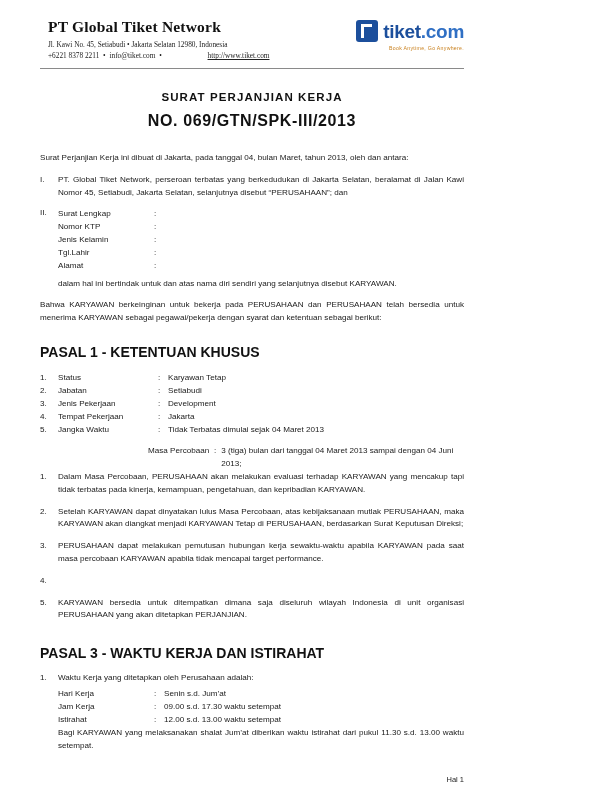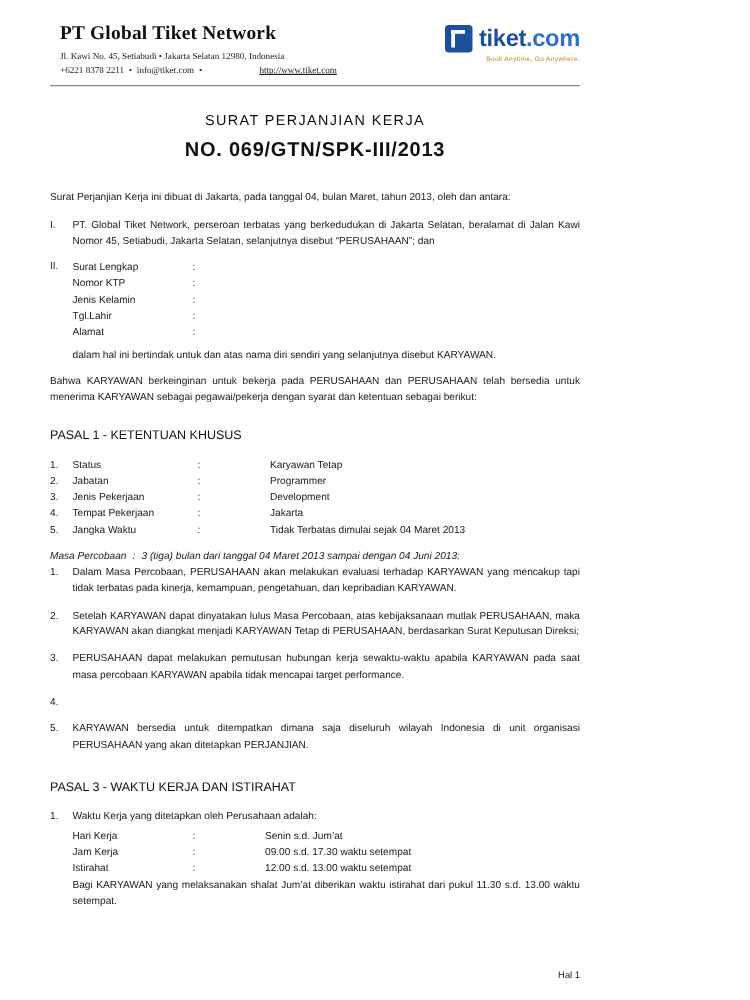--- a/index.html
+++ b/index.html
@@ -115,21 +115,21 @@
   }
   .rule {
     border: none;
     border-top: 1px solid #8a8a8a;
     margin: 6px 0 0 0;
   }
 
   
   .doc-title {
     text-align: center;
-    font-weight: normal;
+    font-weight: bold;
     font-size: 11.5px;
     letter-spacing: 1.1px;
     margin-top: 22px;
     color: #111;
   }
   .doc-number {
     text-align: center;
     font-weight: bold;
     font-size: 16px;
     letter-spacing: 0.6px;
@@ -180,36 +180,35 @@
   .kv .k {
     width: 96px;
     flex: none;
   }
   .kv .c {
     width: 10px;
     flex: none;
   }
   .kv .v {
     flex: 1;
-    margin-left: 48px;
   }
 
   .section-head {
-    font-weight: normal;
-    font-size: 10px;
+    font-weight: bold;
+    font-size: 14px;
     margin: 16px 0 8px 0;
     color: #111;
   }
 
   .kv-wide .k { width: 100px; }
 
   .probation {
     display: flex;
     margin-top: 9px;
-    font-style: italic;
+    margin-left: 108px;
   }
   .probation .pk { flex: none; }
   .probation .pc { width: 12px; flex: none; text-align: center; }
   .probation .pv { flex: 1; }
 
   .tight-list > li { margin-bottom: 9px; }
 
   .footer {
     position: absolute;
     right: 40px;
@@ -299,21 +298,21 @@
       <li>
         <span class="marker" style="width:18px;flex:none;">1.</span>
         <span class="k">Status</span>
         <span class="c">:</span>
         <span class="v">Karyawan Tetap</span>
       </li>
       <li>
         <span class="marker" style="width:18px;flex:none;">2.</span>
         <span class="k">Jabatan</span>
         <span class="c">:</span>
-        <span class="v">Programmer</span>
+        <span class="v">Setiabudi</span>
       </li>
       <li>
         <span class="marker" style="width:18px;flex:none;">3.</span>
         <span class="k">Jenis Pekerjaan</span>
         <span class="c">:</span>
         <span class="v">Development</span>
       </li>
       <li>
         <span class="marker" style="width:18px;flex:none;">4.</span>
         <span class="k">Tempat Pekerjaan</span>

